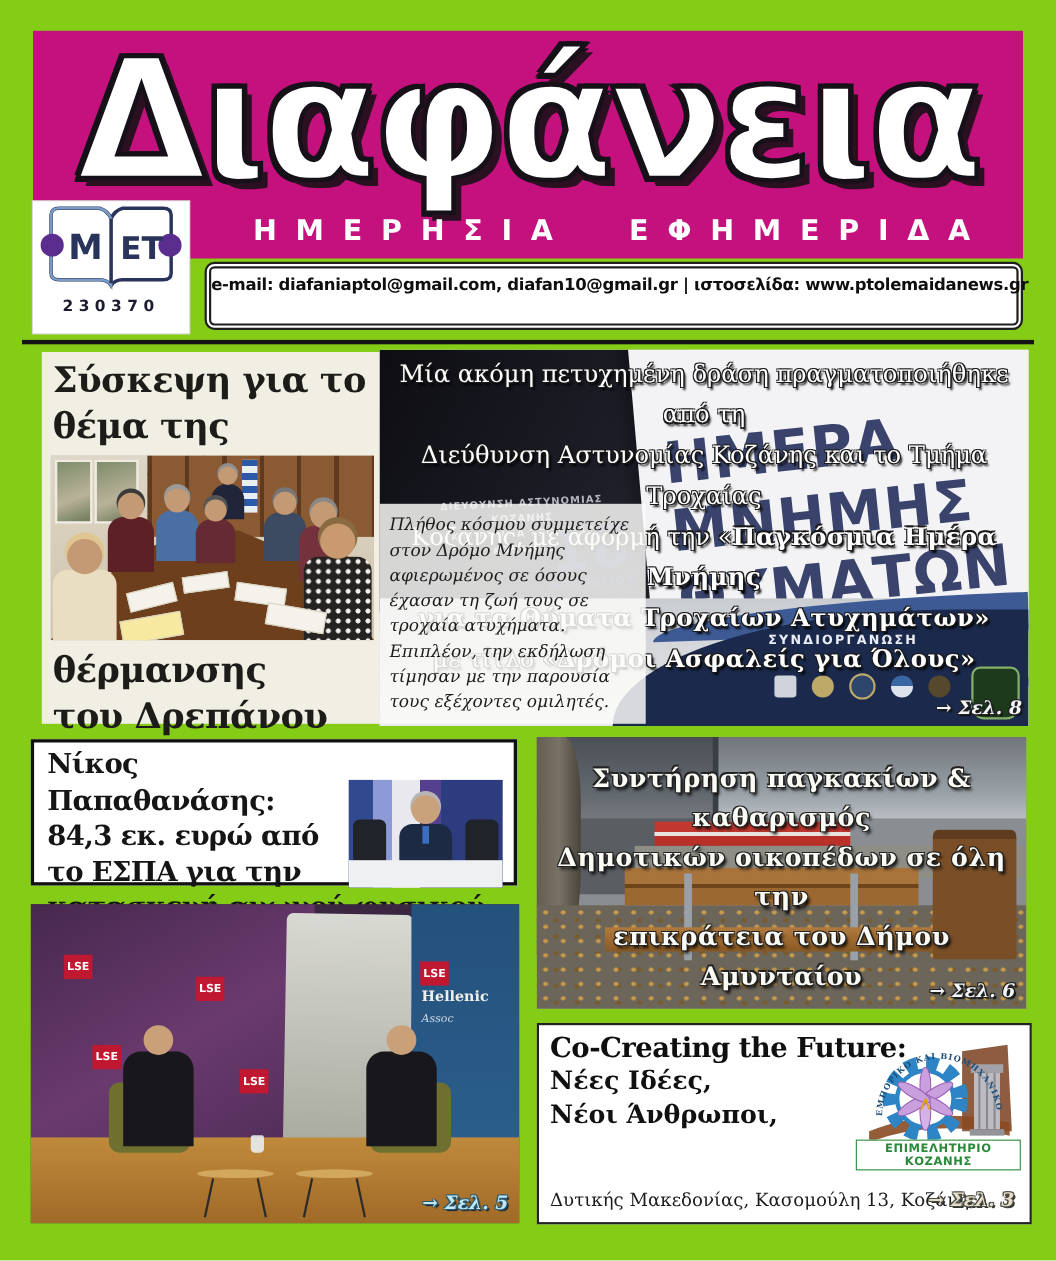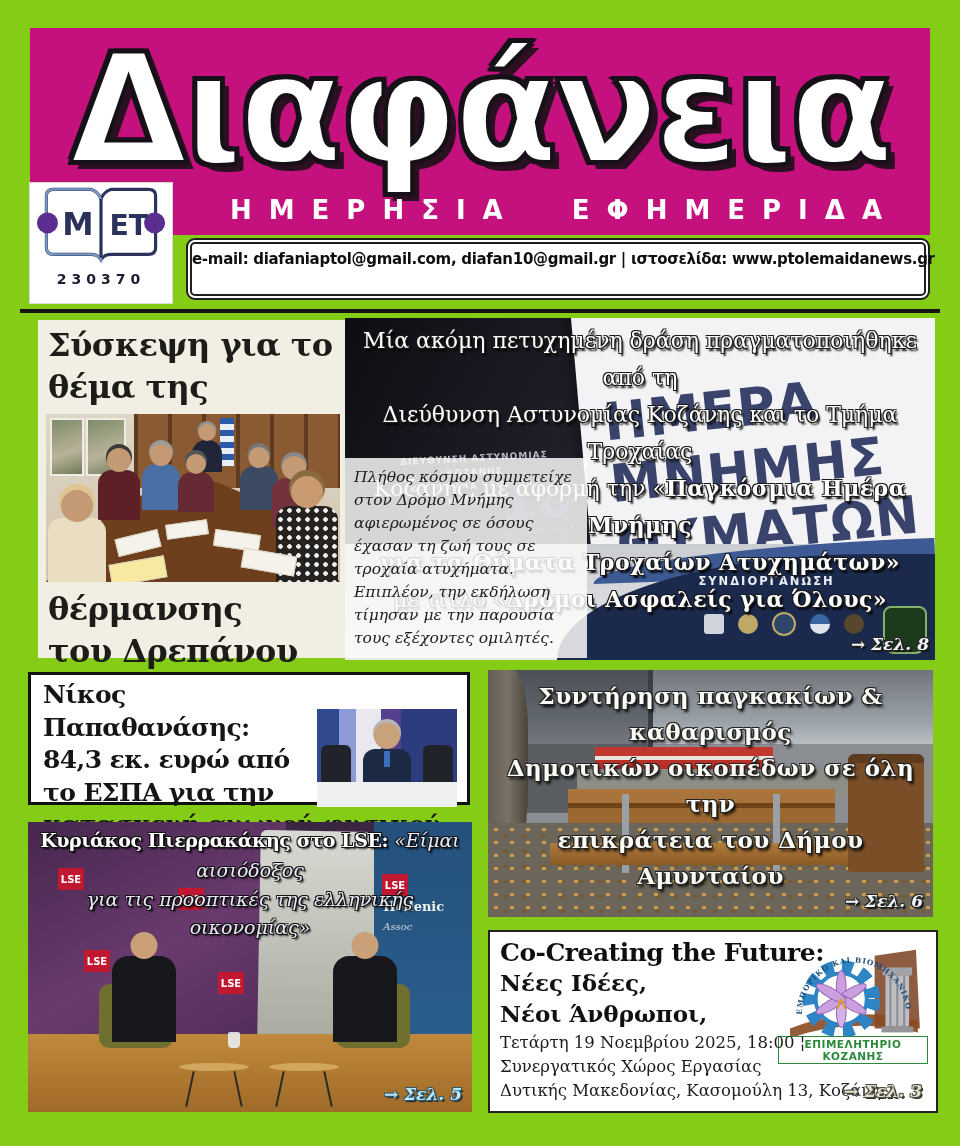--- a/index.html
+++ b/index.html
@@ -188,21 +188,21 @@
   .b-back{position:absolute;left:18%;top:48%;width:60%;height:14%;
     background:repeating-linear-gradient(#a8743c 0 42%,#6e4418 42% 55%,#9a6830 55% 100%);}
   .b-seat{position:absolute;left:14%;top:70%;width:68%;height:9%;
     background:linear-gradient(#b07a3e,#8a5a24);}
   .b-leg{position:absolute;top:50%;width:7px;height:32%;background:#9aa0a8;}
   .b-ground{position:absolute;left:0;right:0;bottom:0;height:38%;
     background:radial-gradient(#c89a4a 2px,transparent 2.6px) 0 0/16px 13px,
                radial-gradient(#7a5a2a 2px,transparent 2.6px) 8px 6px/19px 15px,#6b655a;}
   .b-bin{position:absolute;right:2%;top:34%;width:17%;height:44%;background:#7a4f28;
     border-radius:6px 6px 3px 3px;border-top:9px solid #5f3c1e;}
-  .b-headline{position:absolute;left:0;right:0;top:8px;text-align:center;z-index:5;
+  .b-headline{position:absolute;left:0;right:0;top:20px;text-align:center;z-index:5;
     font-weight:bold;font-size:23px;line-height:36px;color:#fbfbf6;letter-spacing:.5px;
     text-shadow:-1px -1px 0 #222,1px -1px 0 #222,-1px 1px 0 #222,1px 1px 0 #222,2px 3px 3px #000;}
   .b-ref{position:absolute;right:10px;bottom:6px;z-index:6;}
 
   
   .event{position:absolute;left:488px;top:930px;width:450px;height:183px;background:#fff;
     border:2px solid #222;box-sizing:border-box;padding:6px 10px;}
   .ev-title{font-weight:bold;font-size:25px;color:#0f0f0f;white-space:nowrap;letter-spacing:-0.5px;}
   .ev-line{font-weight:bold;font-size:23px;line-height:31px;color:#111;}
   .ev-logo{position:absolute;right:6px;top:6px;width:152px;height:118px;}
@@ -336,24 +336,20 @@
       <div class="small">Assoc</div>
     </div>
     <div class="lse-floor"></div>
     <div class="lse-chair" style="left:16%;bottom:22%"></div>
     <div class="lse-chair" style="right:14%;bottom:22%"></div>
     <div class="lse-fig" style="left:19%;bottom:24%"></div>
     <div class="lse-fig" style="right:17%;bottom:24%"></div>
     <div class="lse-table" style="left:34%"></div>
     <div class="lse-table" style="right:30%"></div>
     <div class="lse-pitcher"></div>
-    <div class="lse-headline">
-      <div class="lse-l1"><span class="bold">Κυριάκος Πιερρακάκης στο LSE:</span><span class="quote"> «Είμαι αισιόδοξος</span></div>
-      <div class="lse-l2">για τις προοπτικές της ελληνικής οικονομίας»</div>
-    </div>
     <div class="pageref ref-cyan lse-ref">→ Σελ. 5</div>
   </section>
 
   <section class="bench">
     <div class="b-road"></div>
     <div class="b-shelter"></div>
     <div class="b-tree"></div>
     <div class="b-redbench"></div>
     <div class="b-curb"></div>
     <div class="b-ground"></div>
@@ -397,21 +393,20 @@
         <ellipse rx="5" ry="17" transform="rotate(300) translate(0,-12)" fill="#c9a0dd" stroke="#9a5fb5"></ellipse>
         <line x1="0" y1="0" x2="4" y2="10" stroke="#e0a020" stroke-width="2"></line>
         <line x1="0" y1="0" x2="-4" y2="10" stroke="#e0a020" stroke-width="2"></line>
       </g>
       <text font-size="7.5" font-weight="bold" fill="#1d4f7a" letter-spacing="1">
         <textPath href="#arc">ΕΜΠΟΡΙΚΟ ΚΑΙ ΒΙΟΜΗΧΑΝΙΚΟ ΕΠΙΜΕΛΗΤΗΡΙΟ ΚΟΖΑΝΗΣ</textPath>
       </text>
     </svg>
     <div class="ev-logolabel">ΕΠΙΜΕΛΗΤΗΡΙΟ ΚΟΖΑΝΗΣ</div>
     <div class="ev-details">
-      <div>Τετάρτη 19 Νοεμβρίου 2025, 18:00 ¦ Συνεργατικός Χώρος Εργασίας</div>
       <div>
         <span>Δυτικής Μακεδονίας, Κασομούλη 13, Κοζάνη</span>
         <span class="pageref ref-paper ev-ref">→ Σελ. 3</span>
       </div>
     </div>
   </section>
 
 </div>
 
 </body></html>

